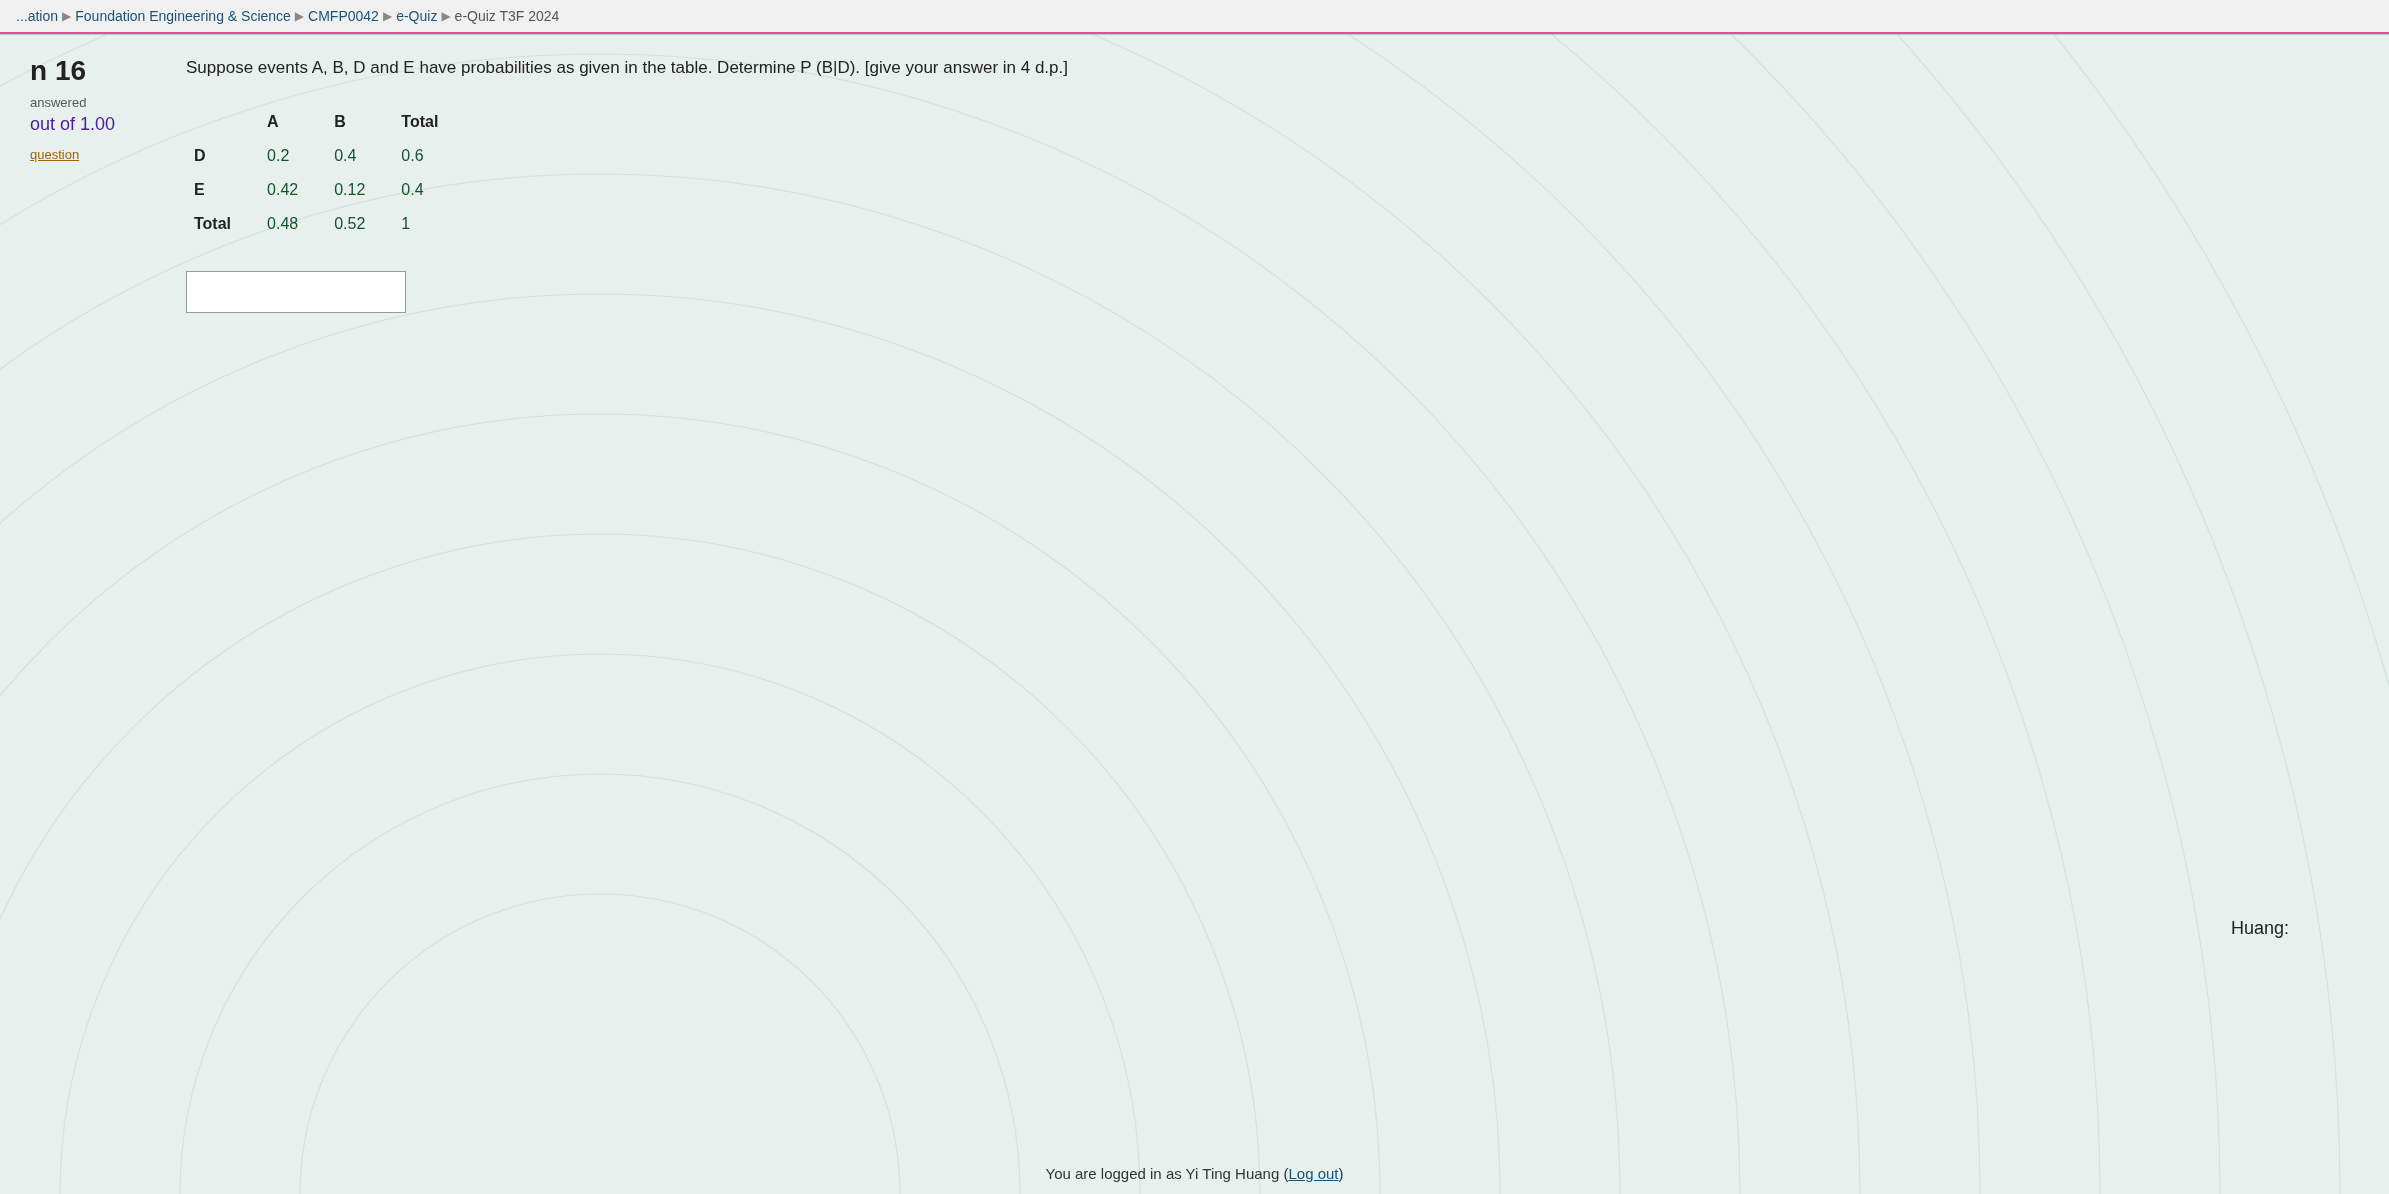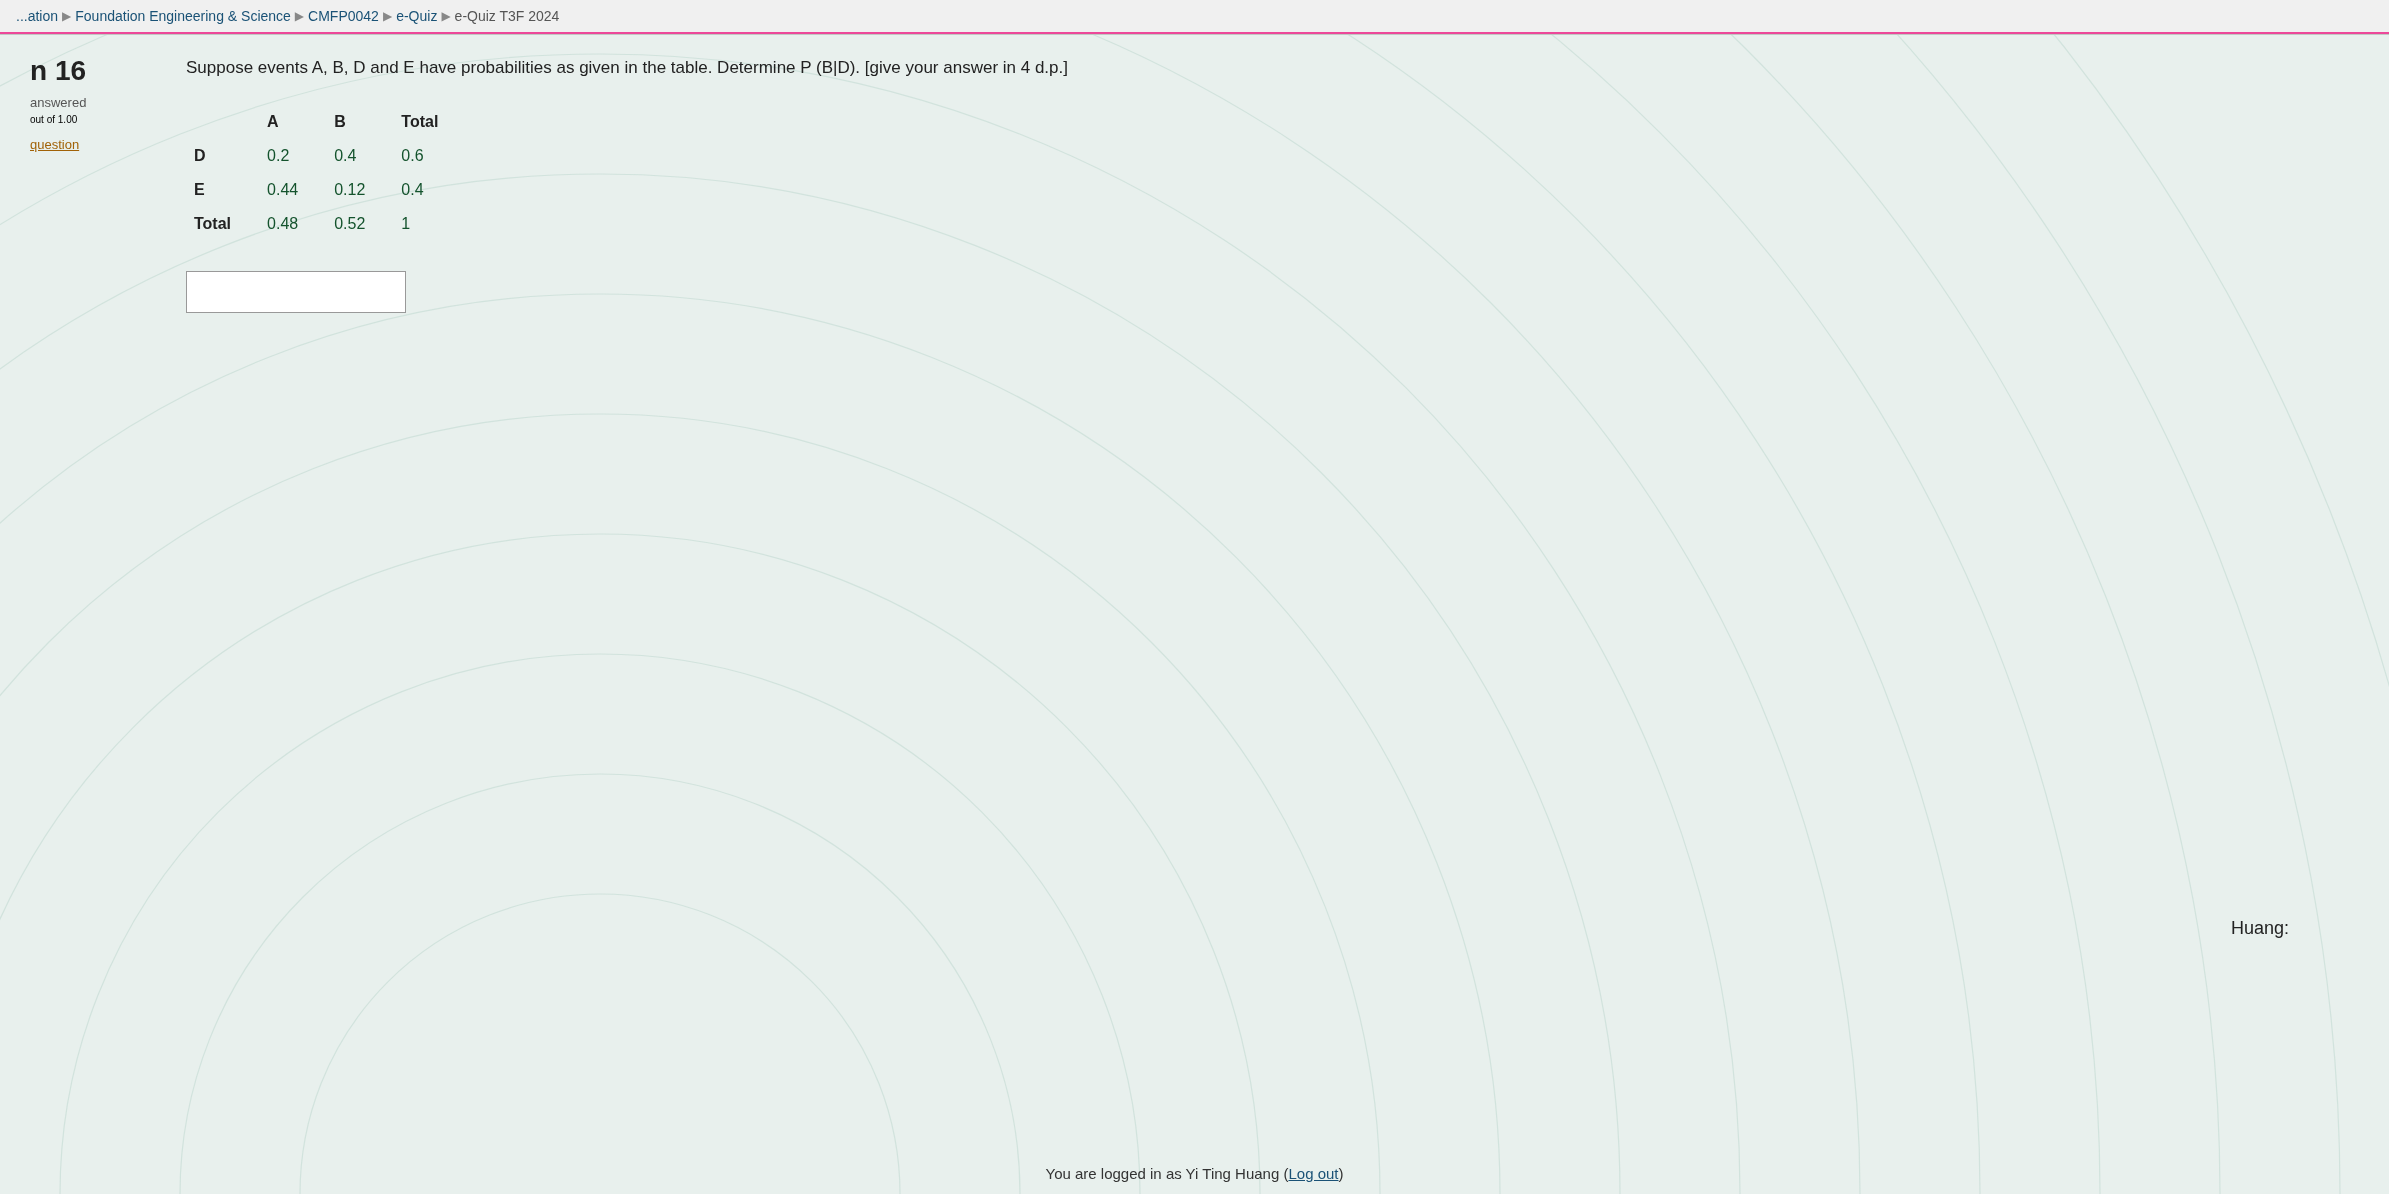--- a/index.html
+++ b/index.html
@@ -77,22 +77,22 @@
       margin-bottom: 8px;
     }
 
     .sidebar-label {
       font-size: 13px;
       color: #555;
       margin-bottom: 4px;
     }
 
     .sidebar-score {
-      font-size: 10px;
-      color: #000000;
+      font-size: 18px;
+      color: #4c1d95;
       margin-bottom: 12px;
     }
 
     .sidebar-link {
       font-size: 13px;
       color: #a16207;
       cursor: pointer;
       text-decoration: underline;
     }
 
@@ -233,21 +233,21 @@
         </thead>
         <tbody>
           <tr>
             <td class="row-header">D</td>
             <td>0.2</td>
             <td>0.4</td>
             <td>0.6</td>
           </tr>
           <tr>
             <td class="row-header">E</td>
-            <td>0.44</td>
+            <td>0.42</td>
             <td>0.12</td>
             <td>0.4</td>
           </tr>
           <tr>
             <td class="row-header">Total</td>
             <td>0.48</td>
             <td>0.52</td>
             <td>1</td>
           </tr>
         </tbody>

